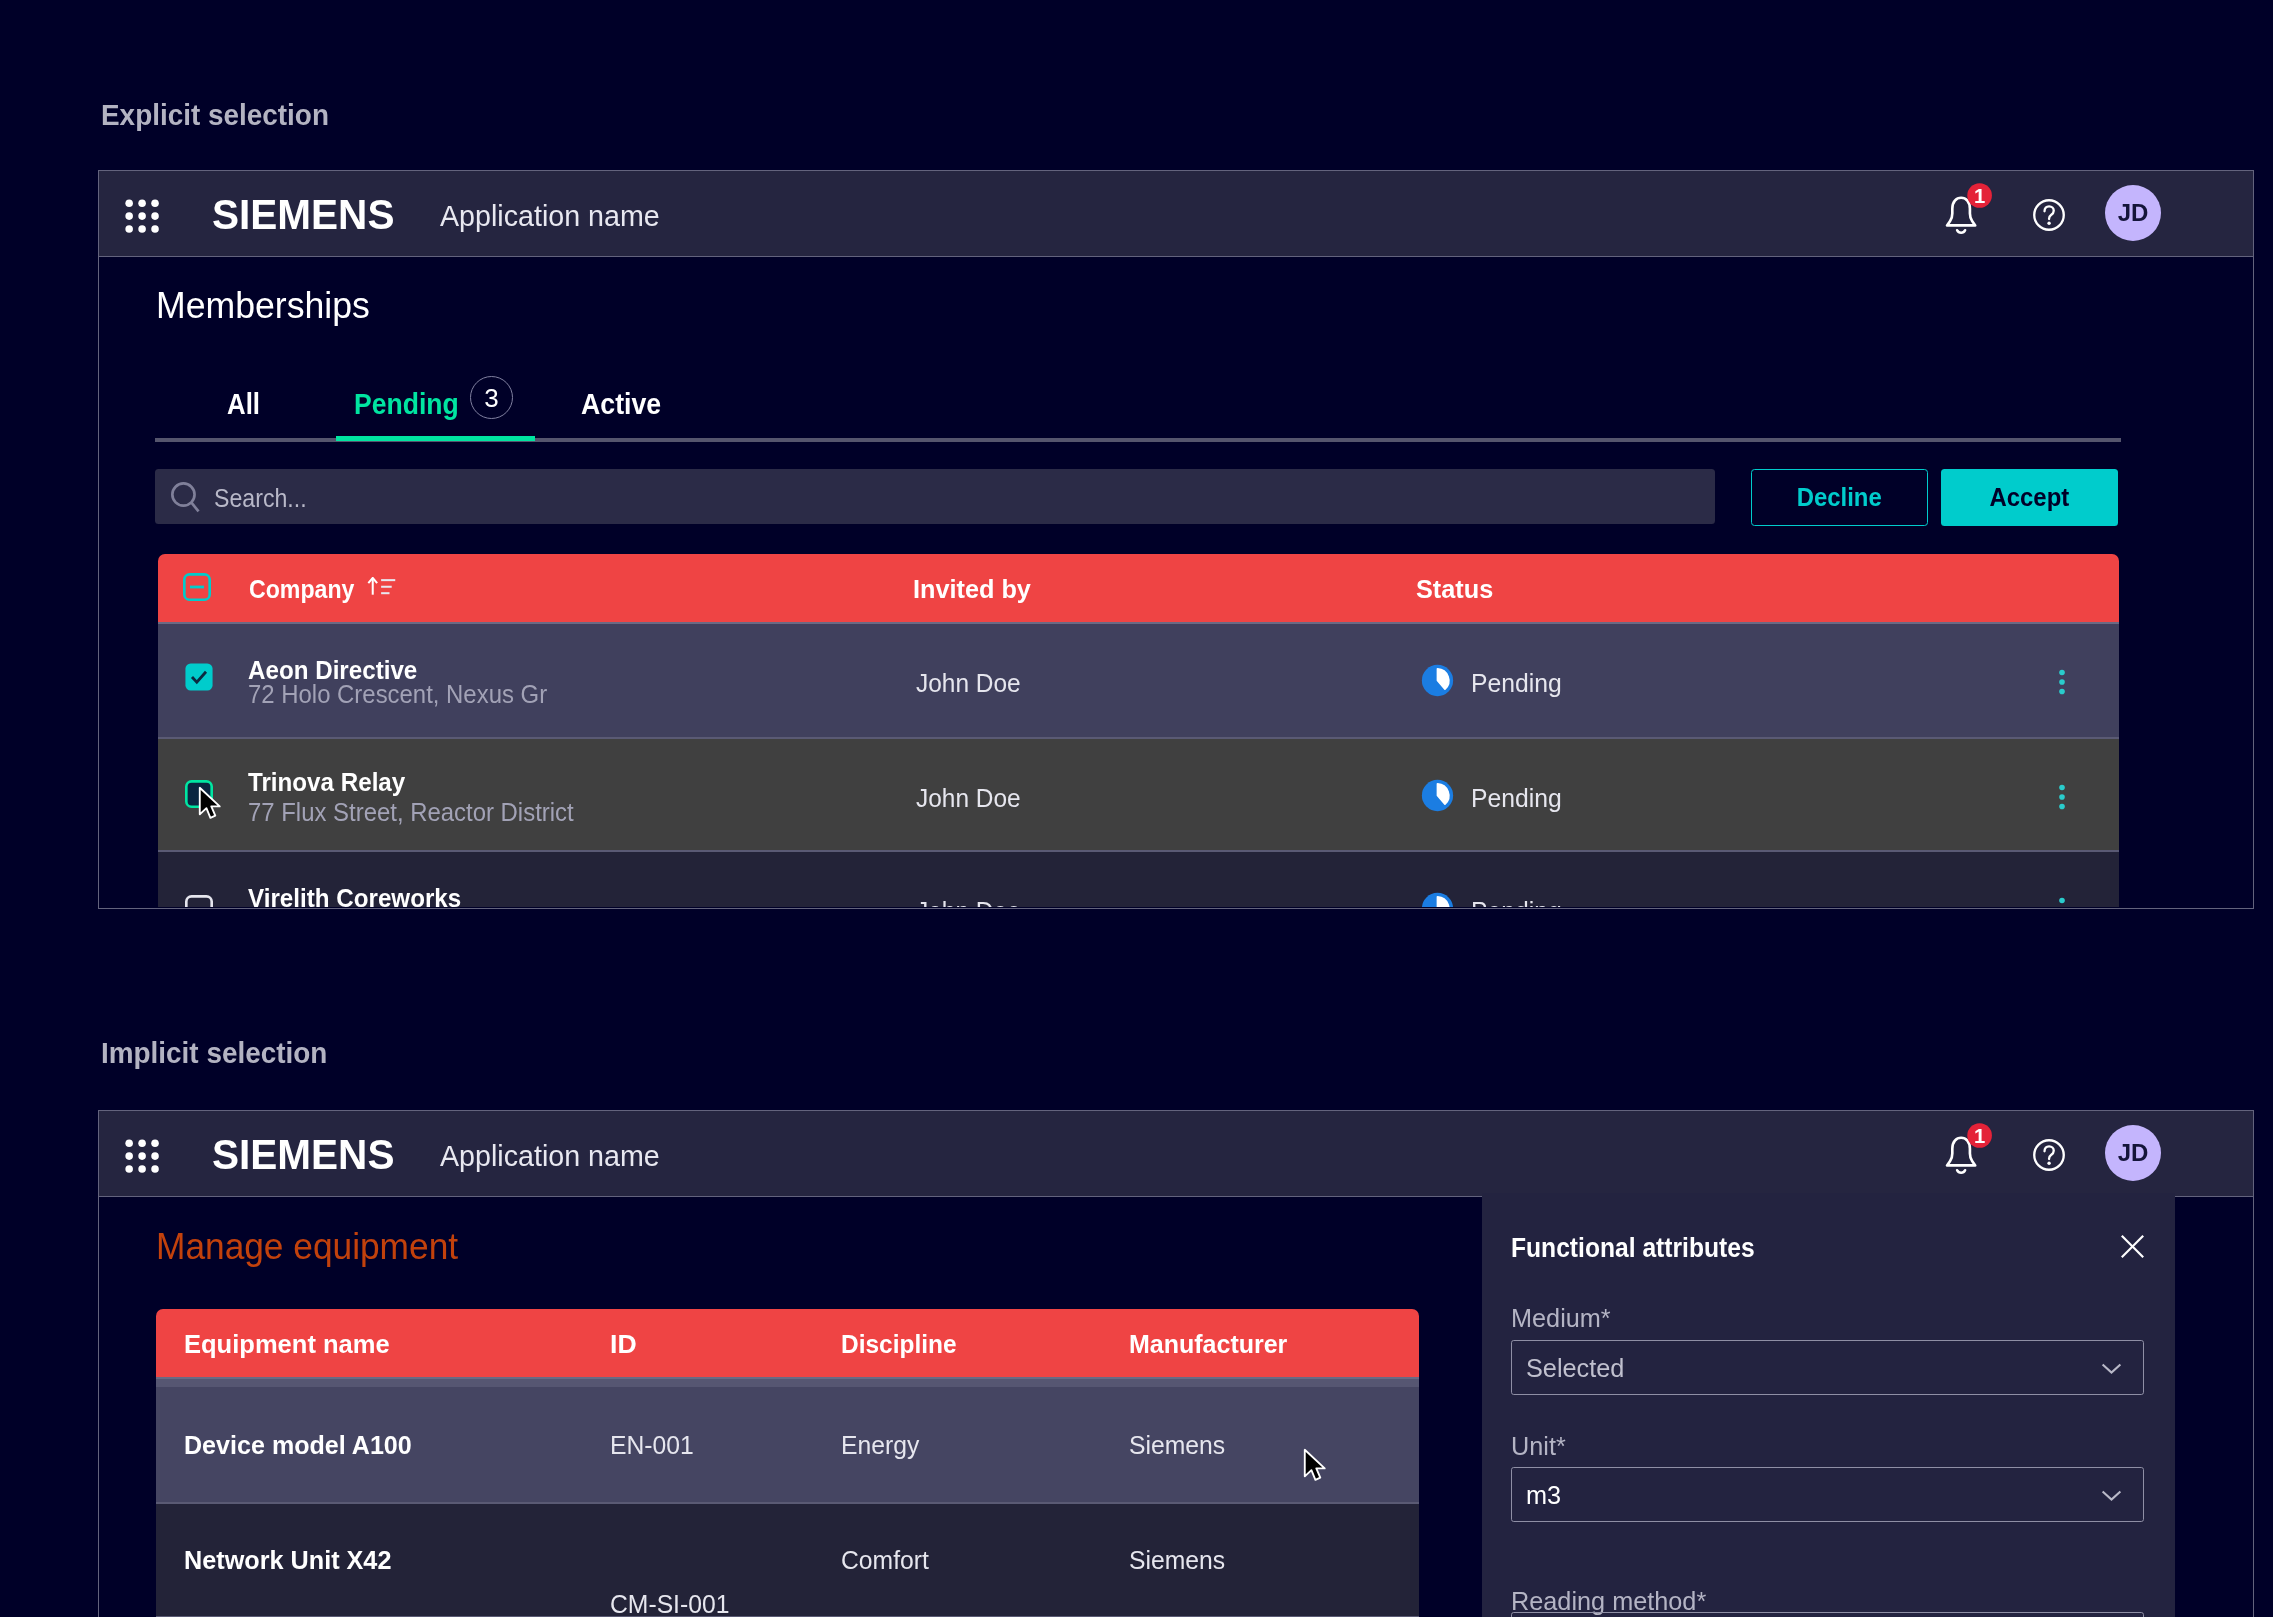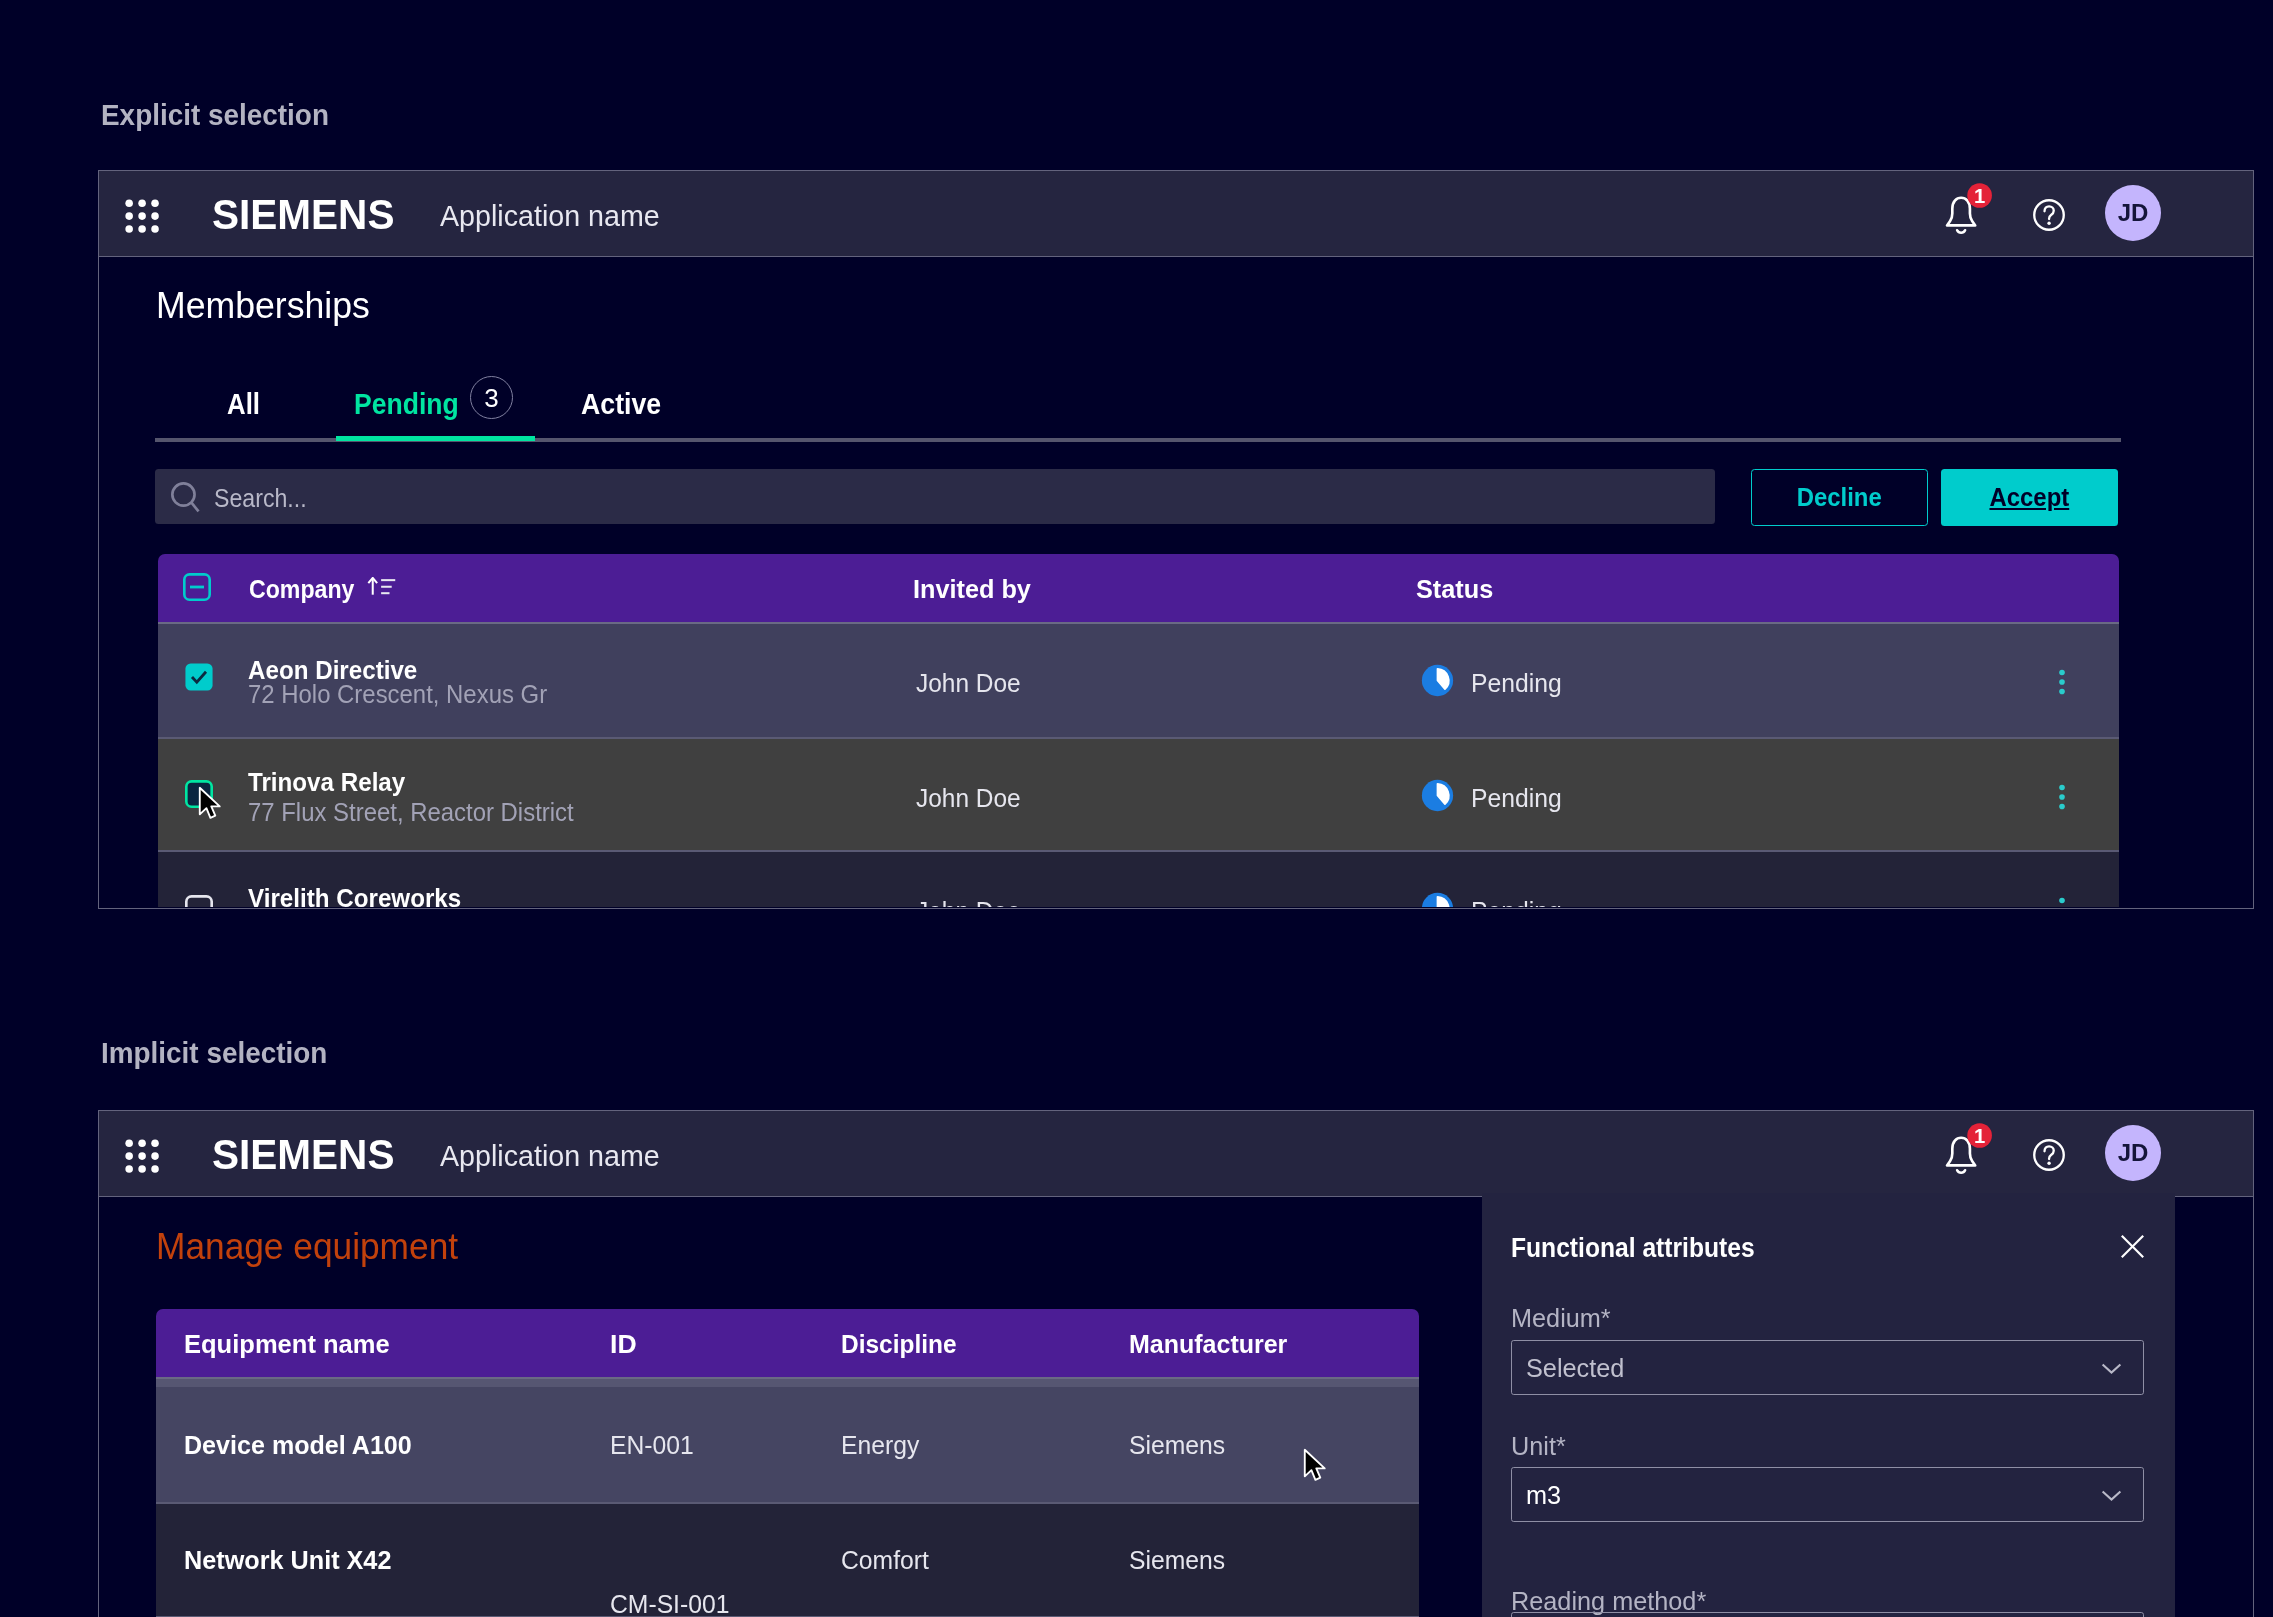--- a/index.html
+++ b/index.html
@@ -5,21 +5,21 @@
   * { margin:0; padding:0; box-sizing:border-box; }
   html,body { width:2273px; height:1617px; overflow:hidden; }
   body { -webkit-font-smoothing:antialiased; background:#000028; font-family:"Liberation Sans", sans-serif; position:relative; }
   .abs { position:absolute; }
   .sx { display:inline-block; transform-origin:0 0; white-space:nowrap; }
   .seclabel { position:absolute; left:101px; font-size:30px; font-weight:bold; color:#b3b3c2; }
   .frame { position:absolute; left:98px; width:2156px; border:1.8px solid #63637d; background:#000028; }
   .appbar { position:absolute; left:0; top:0; width:100%; height:86px; background:#252540; border-bottom:1.8px solid #63637d; }
   .logo { position:absolute; left:113px; top:20.4px; font-size:42px; font-weight:bold; color:#fff; }
   .avatar { position:absolute; left:2006px; top:14px; width:56px; height:56px; border-radius:50%; background:#c4b5fd; color:#15153a; font-size:24px; font-weight:bold; display:flex; align-items:center; justify-content:center; }
-  .thead { position:absolute; background:#4c1d95; border-radius:7px 7px 0 0; border-bottom:2.7px solid #6a6a84; }
+  .thead { position:absolute; background:#ef4444; border-radius:7px 7px 0 0; border-bottom:2.7px solid #6a6a84; }
   .th { position:absolute; font-size:26.6px; font-weight:bold; color:#fff; }
   .row { position:absolute; overflow:hidden; }
   .rtitle { font-size:26px; font-weight:bold; color:#fff; }
   .rsub { font-size:26px; color:#a2a2b6; }
   .cell { position:absolute; font-size:26px; color:#e6e6ee; }
   .flabel { position:absolute; left:29px; font-size:26.6px; color:#b4b4c4; }
   .fselect { position:absolute; left:29px; width:633px; height:55px; border:1.8px solid #8f8fa5; border-radius:2.7px; }
 </style>
 </head>
 <body>
@@ -68,21 +68,21 @@
 
     <div class="abs" style="left:56px; top:298px; width:1560px; height:55px; background:#2b2b47; border-radius:3.5px;"></div>
     <svg class="abs" style="left:72px; top:311px;" width="32" height="34" viewBox="0 0 36 38">
       <circle cx="14" cy="14" r="12.5" fill="none" stroke="#80809a" stroke-width="3"></circle>
       <line x1="23" y1="23" x2="31" y2="33" stroke="#80809a" stroke-width="3"></line>
     </svg>
     <div class="abs" style="left:115px; top:312px; font-size:26px; color:#b8b8c8;"><span class="sx" style="transform:scaleX(0.89);">Search...</span></div>
     <div class="abs" style="left:1652px; top:298px; width:177px; height:57px; border:1.8px solid #00cccc; border-radius:3.5px; color:#00cccc; font-size:26px; font-weight:bold; display:flex; align-items:center; justify-content:center;">
       <span class="sx" style="transform:scaleX(0.92); transform-origin:50% 50%;">Decline</span>
     </div>
-    <div class="abs" style="left:1842px; top:298px; width:177px; height:57px; background:#00cccc; border-radius:3.5px; color:#000028; font-size:26px; font-weight:bold; display:flex; align-items:center; justify-content:center;text-decoration:underline;">
+    <div class="abs" style="left:1842px; top:298px; width:177px; height:57px; background:#00cccc; border-radius:3.5px; color:#000028; font-size:26px; font-weight:bold; display:flex; align-items:center; justify-content:center;">
       <span class="sx" style="transform:scaleX(0.92); transform-origin:50% 50%;">Accept</span>
     </div>
 
     <div class="thead" style="left:59px; top:383px; width:1961px; height:70px;">
       <svg class="abs" style="left:25px; top:18.6px;" width="28" height="28" viewBox="0 0 32 32">
         <rect x="1.5" y="1.5" width="29" height="29" rx="6" fill="none" stroke="#00cccc" stroke-width="3"></rect>
         <line x1="8" y1="16" x2="24" y2="16" stroke="#00cccc" stroke-width="3.2"></line>
       </svg>
       <div class="th" style="left:91px; top:20.4px;"><span class="sx" style="transform:scaleX(0.87);">Company</span></div>
       <svg class="abs" style="left:209px; top:23px;" width="30" height="19.5" viewBox="0 0 34 22">

